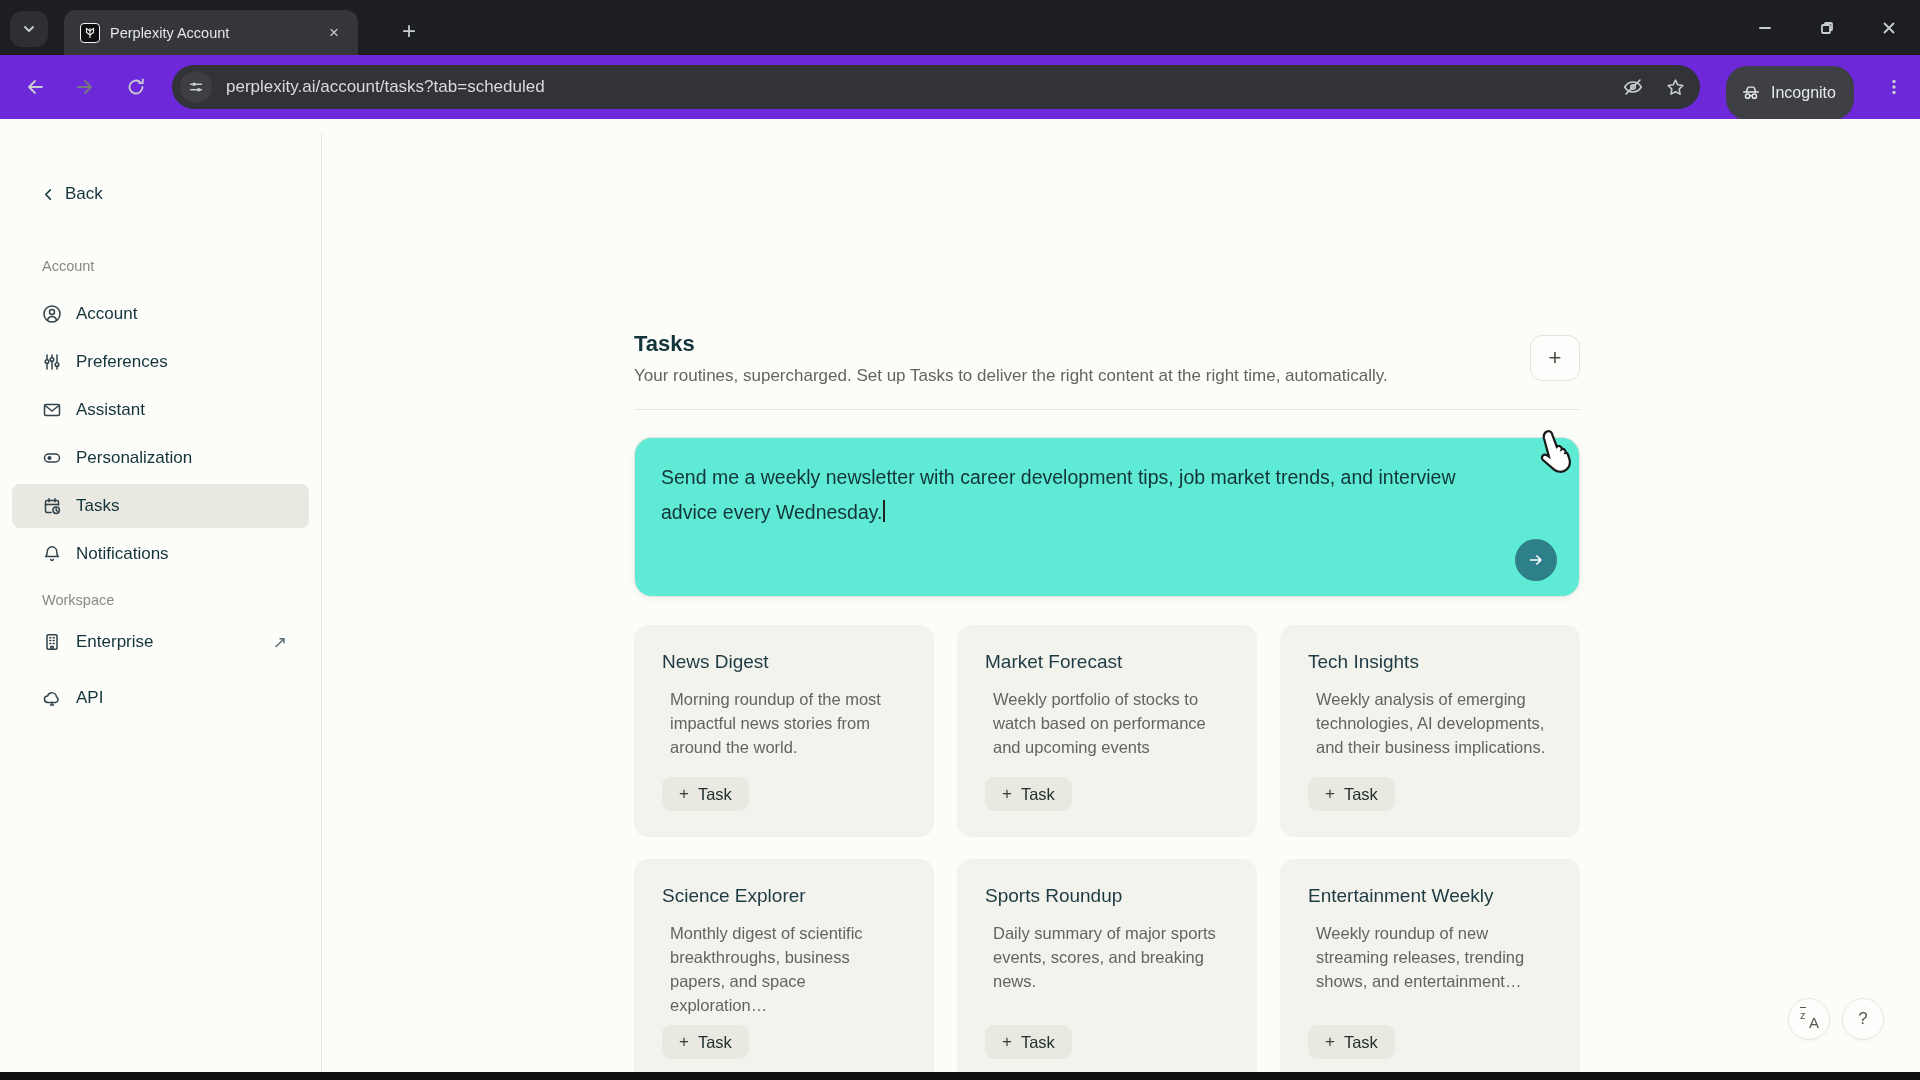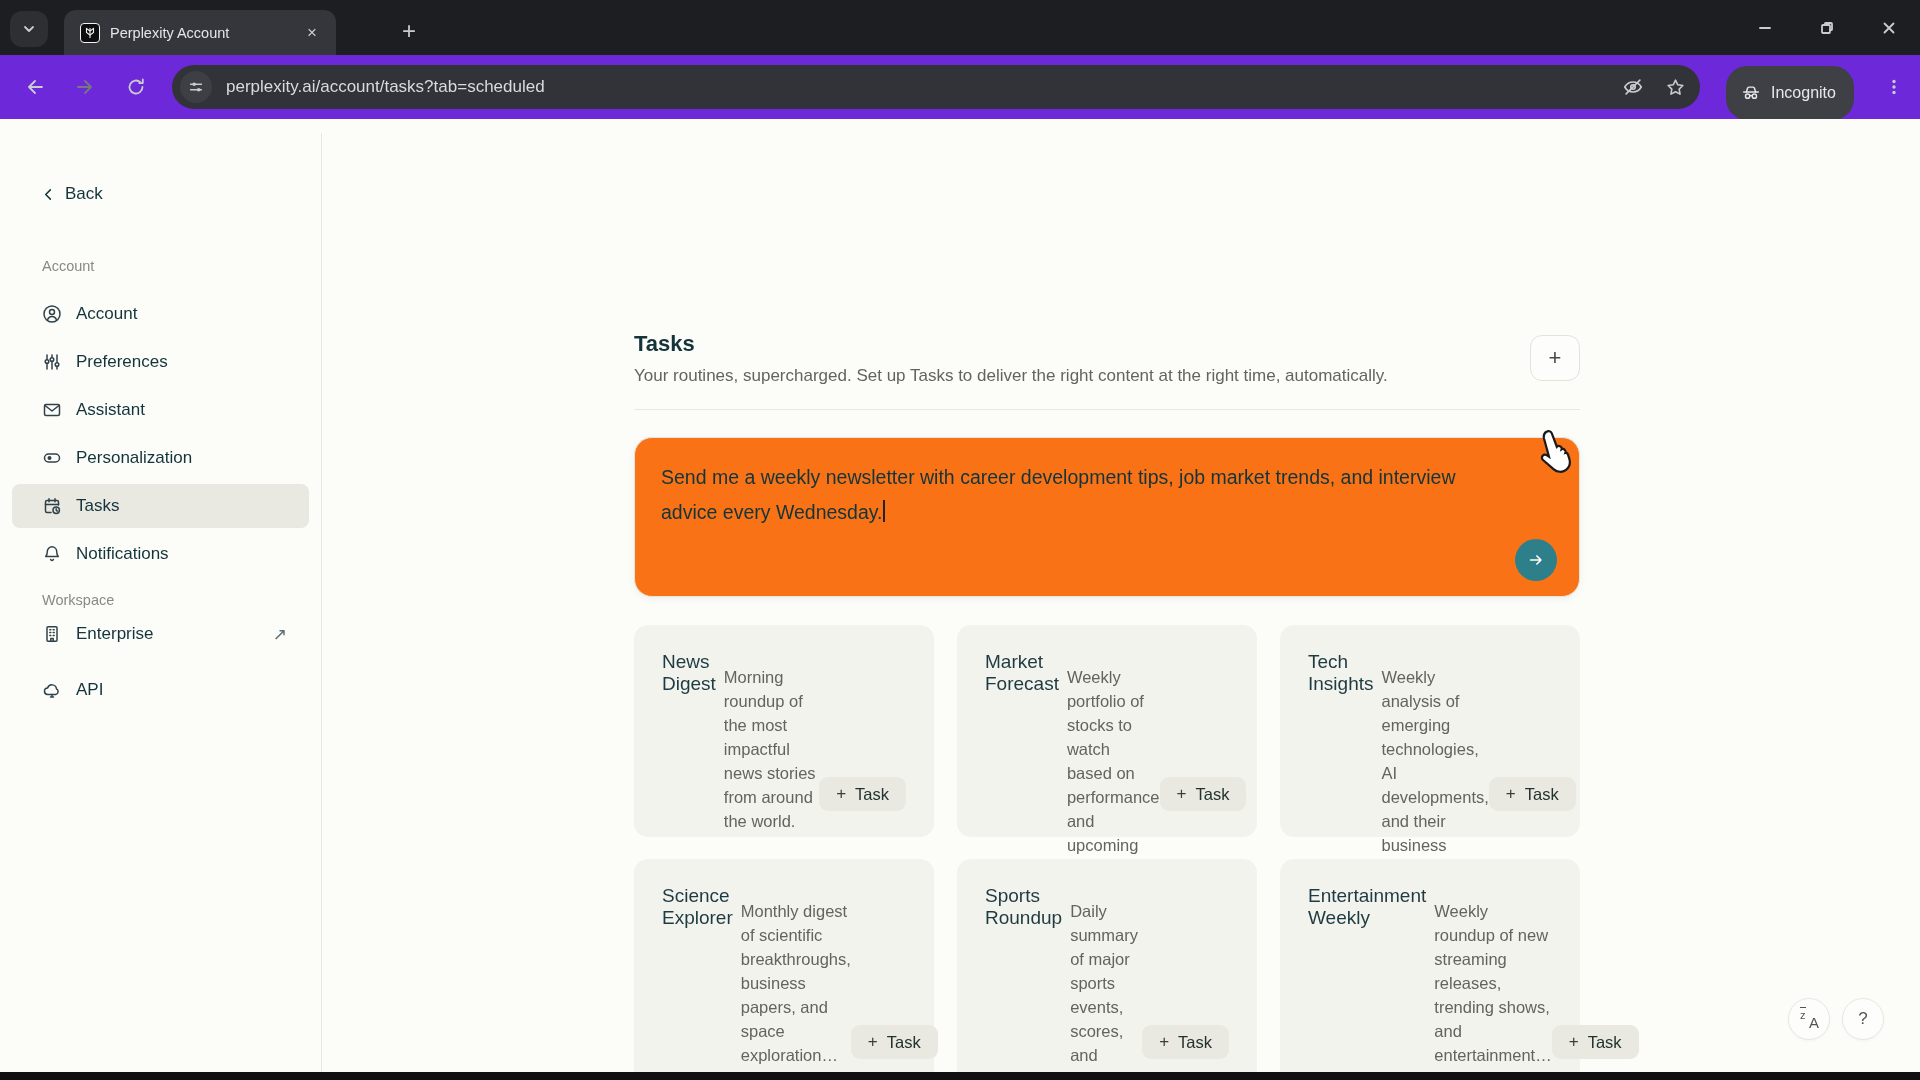--- a/index.html
+++ b/index.html
@@ -3,21 +3,21 @@
 <meta charset="utf-8">
 <style>
   * { margin:0; padding:0; box-sizing:border-box; }
   html,body { width:1920px; height:1080px; overflow:hidden; background:#FCFCF9;
               font-family:"Liberation Sans","DejaVu Sans",sans-serif; }
 
   
   .tabstrip { position:absolute; left:0; top:0; width:1920px; height:55px; background:#1D1E21; }
   .caret-btn { position:absolute; left:10px; top:11px; width:38px; height:36px; border-radius:12px;
                background:#2E2F33; display:flex; align-items:center; justify-content:center; }
-  .tab { position:absolute; left:64px; top:10px; width:272px; height:45px; background:#35363B;
+  .tab { position:absolute; left:64px; top:10px; width:294px; height:45px; background:#35363B;
          border-radius:12px 12px 0 0; display:flex; align-items:center; padding:0 12px 0 16px; }
   .favicon { width:20px; height:20px; border-radius:4px; background:#0E0E10; border:1.5px solid #F2F2EF;
              display:flex; align-items:center; justify-content:center; flex:none; }
   .tab-title { color:#E4E6EA; font-size:14.5px; margin-left:10px; flex:1; white-space:nowrap; overflow:hidden; }
   .tab-close { width:24px; height:24px; border-radius:6px; display:flex; align-items:center; justify-content:center;
                color:#C9CCD1; font-size:17px; line-height:1; }
   .newtab { position:absolute; left:392px; top:14px; width:34px; height:34px; border-radius:8px;
             display:flex; align-items:center; justify-content:center; color:#C9CCD1; font-size:24px; font-weight:300; }
   .win-controls { position:absolute; right:0; top:0; height:55px; display:flex; }
   .win-btn { width:62px; height:55px; display:flex; align-items:center; justify-content:center; }
@@ -38,47 +38,47 @@
                display:flex; align-items:center; justify-content:center; }
 
   
   .page { position:absolute; left:0; top:119px; width:1920px; height:953px; background:#FCFCF9; }
   .bottom-strip { position:absolute; left:0; top:1072px; width:1920px; height:8px; background:#101010; }
 
   
   .sidebar { position:absolute; left:0; top:14px; width:322px; height:953px; border-right:1px solid #E7E7E1; padding:47px 12px 11px 12px; }
   .back-row { display:flex; align-items:center; gap:10px; padding-left:30px; height:28px; color:#13343B; font-size:17px; }
   .section-label { color:#8A8A83; font-size:14.5px; padding-left:30px; margin-top:46px; margin-bottom:14px; height:24px; display:flex; align-items:center; }
-  .section-label.second { margin-top:12px; margin-bottom:0; height:24px; }
+  .section-label.second { margin-top:12px; margin-bottom:8px; height:24px; }
   .nav-item { height:44px; margin-bottom:4px; border-radius:8px; display:flex; align-items:center; gap:14px; padding-left:30px; color:#13343B; font-size:17px; }
   .nav-item.active { background:#E9E9E2; }
   .nav-icon { width:20px; height:20px; flex:none; display:flex; }
   .nav-icon svg { stroke:#30414A; fill:none; stroke-width:1.5; stroke-linecap:round; stroke-linejoin:round; }
   .ext-arrow { margin-left:auto; margin-right:22px; color:#5A6B72; font-size:17px; }
 
   
   .page-title { position:absolute; left:634px; top:212px; font-size:22px; font-weight:700; color:#13343B; }
   .page-subtitle { position:absolute; left:634px; top:247px; font-size:17px; color:#64645F; }
   .add-btn { position:absolute; left:1530px; top:216px; width:50px; height:46px; border-radius:12px;
              border:1px solid #E3E3DC; background:#FDFDFB; display:flex; align-items:center; justify-content:center;
              font-size:22px; font-weight:300; color:#4A4A45; }
   .header-divider { position:absolute; left:634px; top:290px; width:946px; height:1px; background:#E8E8E2; }
 
-  .input-card { position:absolute; left:634px; top:318px; width:946px; height:160px; background:#f97316;
+  .input-card { position:absolute; left:634px; top:318px; width:946px; height:160px; background:#5eead4;
                 border:1px solid #E6E6E0; border-radius:18px; box-shadow:0 2px 8px rgba(0,0,0,0.05); padding:22px 26px; }
   .input-text { font-size:19.5px; line-height:35px; color:#13343B; max-width:810px; }
   .caret-bar { display:inline-block; width:1.5px; height:22px; background:#222; vertical-align:-3px; margin-left:1px; }
   .submit-btn { position:absolute; right:22px; bottom:15px; width:42px; height:42px; border-radius:50%;
                 background:#2D808A; display:flex; align-items:center; justify-content:center; }
 
   .cursor { position:absolute; left:1532px; top:428px; width:40px; height:46px; pointer-events:none; z-index:20; }
 
   .cards-grid { position:absolute; left:634px; top:506px; width:946px; display:grid;
                 grid-template-columns:repeat(3,300px); column-gap:23px; grid-template-rows:212px 226px; row-gap:22px; }
-  .task-card { background:#F3F3EE; border-radius:14px; padding:26px 28px; display:flex; flex-direction:row; }
+  .task-card { background:#F3F3EE; border-radius:14px; padding:26px 28px; display:flex; flex-direction:column; }
   .card-title { font-size:19px; font-weight:500; color:#1E3A42; }
   .card-desc { font-size:16.5px; line-height:24px; color:#64645F; margin-top:14px;margin-left:8px; }
   .task-pill { margin-top:auto; align-self:flex-start; background:#E9E9E2; border-radius:9px; padding:7px 17px;
                display:flex; align-items:center; gap:9px; font-size:16.5px; color:#23322F; }
   .pill-plus { color:#3C3C38; font-size:17px; }
 
   .float-btn { position:absolute; width:42px; height:42px; border-radius:50%; background:#FDFDFB;
                border:1px solid #E8E8E2; box-shadow:0 1px 3px rgba(0,0,0,0.04);
                display:flex; align-items:center; justify-content:center; color:#55554F; }
   .translate-btn { left:1788px; top:998px; }

